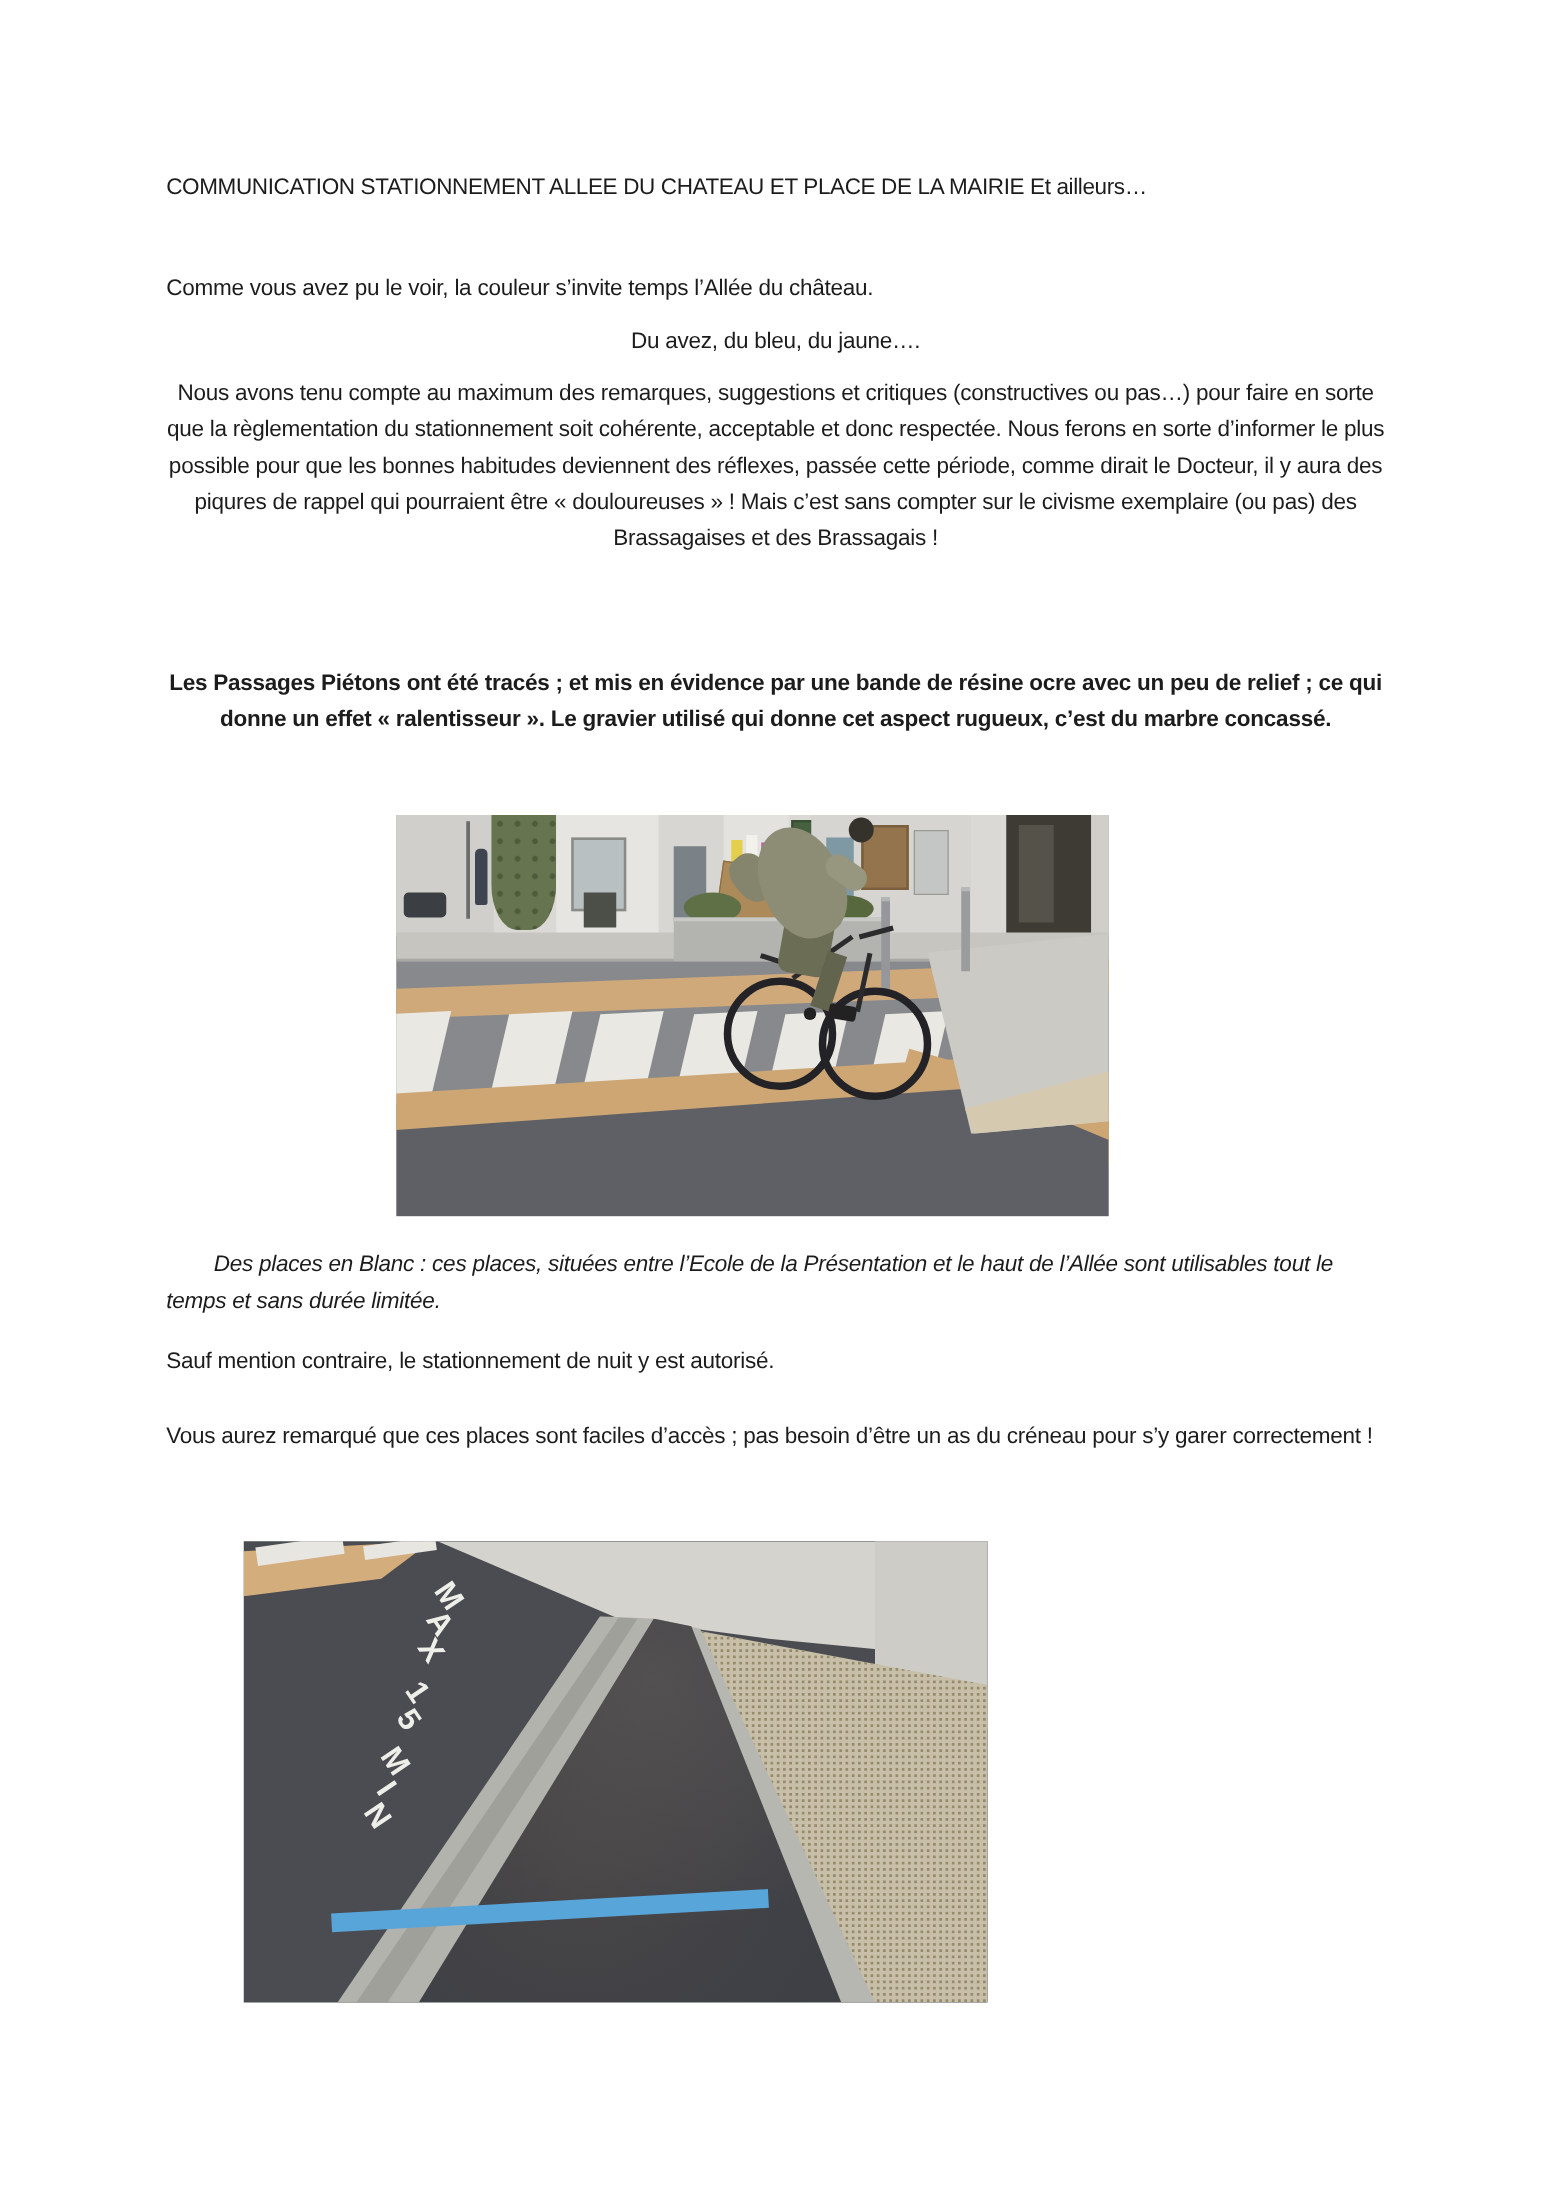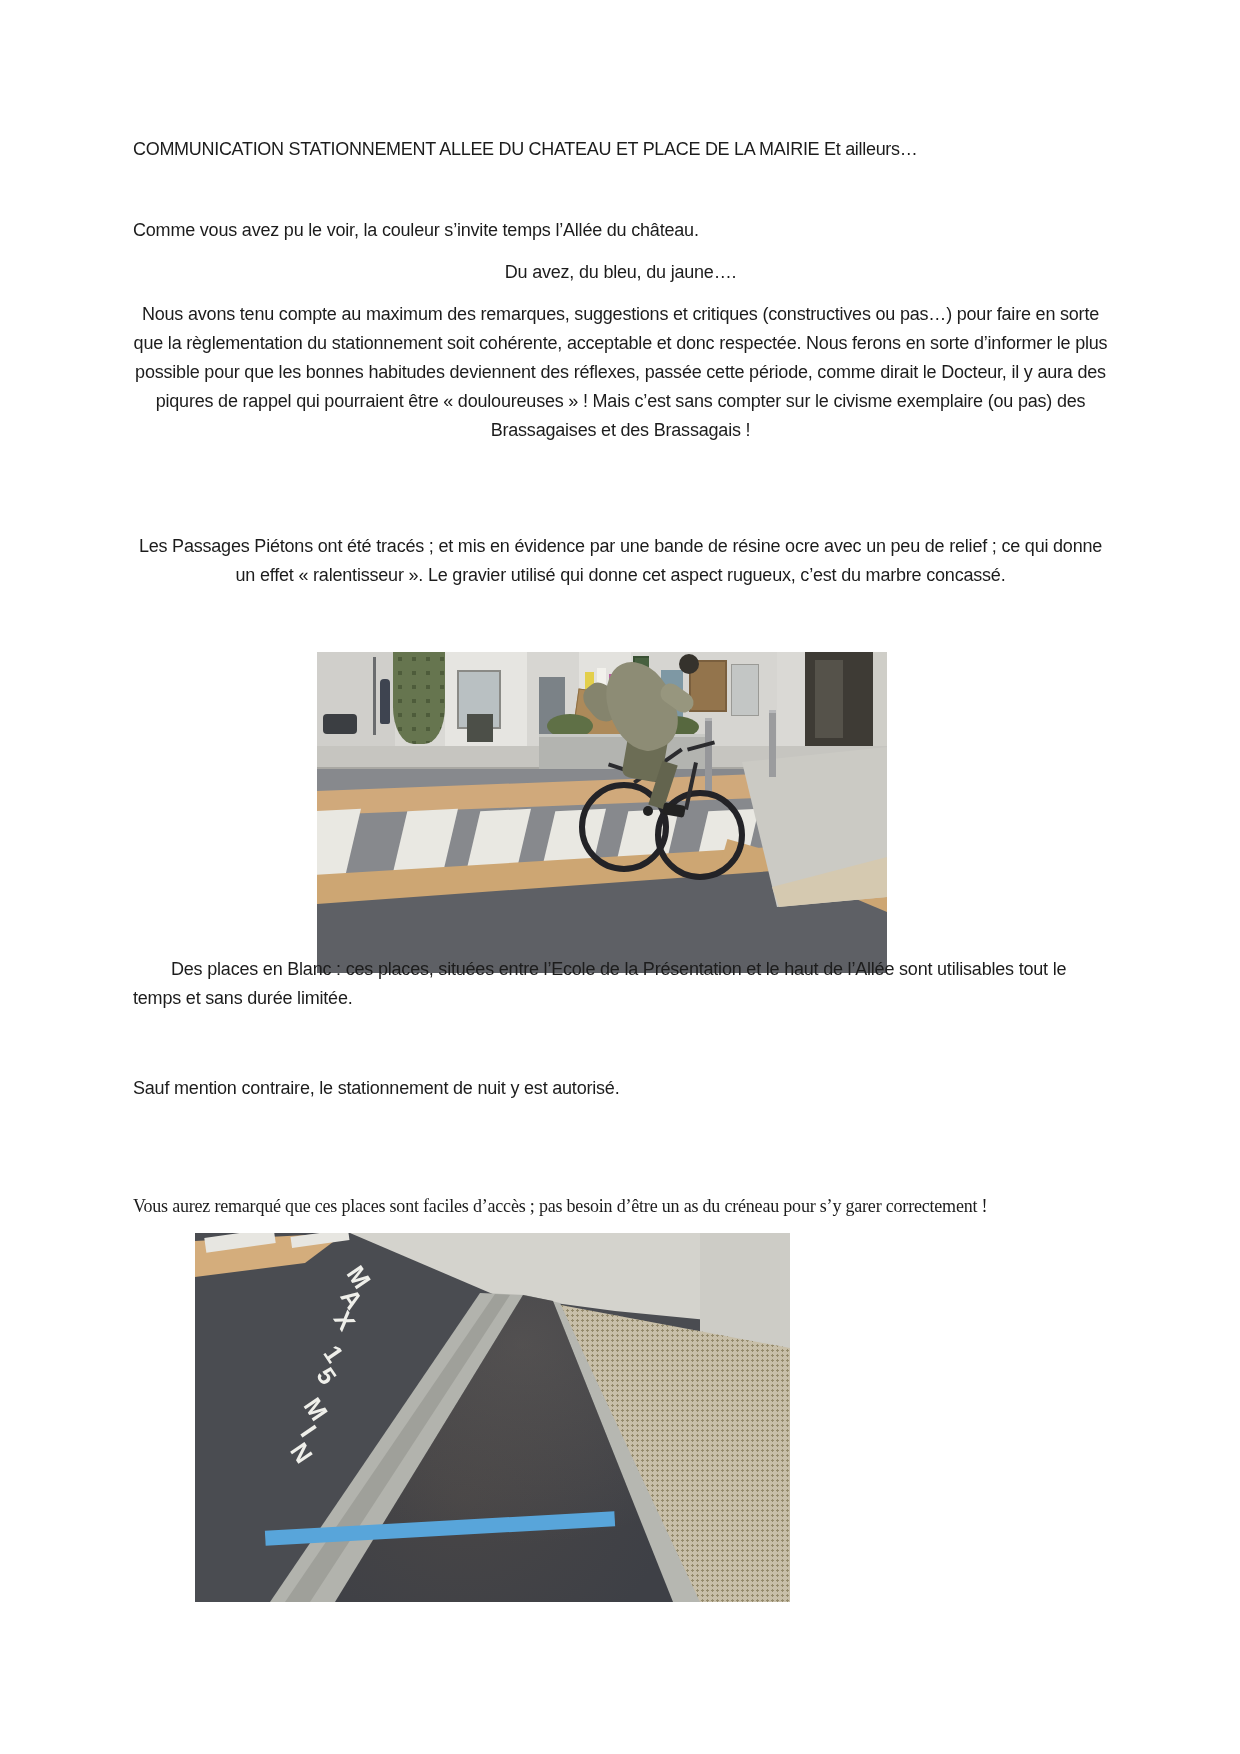--- a/index.html
+++ b/index.html
@@ -20,21 +20,21 @@
 </style>
 </head>
 <body>
 
 <div class="page">
 
   <div class="blk title" style="top:135px;">COMMUNICATION STATIONNEMENT ALLEE DU CHATEAU ET PLACE DE LA MAIRIE Et ailleurs…</div>
   <div class="blk" style="top:216px;">Comme vous avez pu le voir, la couleur s’invite temps l’Allée du château.</div>
   <div class="blk center" style="top:258px;">Du avez, du bleu, du jaune….</div>
   <div class="blk center" style="top:300px;">Nous avons tenu compte au maximum des remarques, suggestions et critiques (constructives ou pas…) pour faire en sorte que la règlementation du stationnement soit cohérente, acceptable et donc respectée. Nous ferons en sorte d’informer le plus possible pour que les bonnes habitudes deviennent des réflexes, passée cette période, comme dirait le Docteur, il y aura des piqures de rappel qui pourraient être « douloureuses » ! Mais c’est sans compter sur le civisme exemplaire (ou pas) des Brassagaises et des Brassagais !</div>
-  <div class="blk center" style="top:532px;">Les Passages Piétons ont été tracés ; et mis en évidence par une bande de résine ocre avec un peu de relief ; ce qui donne un effet « ralentisseur ». Le gravier utilisé qui donne cet aspect rugueux, c’est du marbre concassé.</div>
+  <div class="blk center" style="top:532px;font-weight:bold;">Les Passages Piétons ont été tracés ; et mis en évidence par une bande de résine ocre avec un peu de relief ; ce qui donne un effet « ralentisseur ». Le gravier utilisé qui donne cet aspect rugueux, c’est du marbre concassé.</div>
 
   <figure class="photo" style="left:317px;top:652px;width:570px;height:321px;margin:0;">
 
     <div class="abs" style="left:0;top:0;width:570px;height:97px;background:#dad9d5;"></div>
     <div class="abs" style="left:0;top:0;width:78px;height:95px;background:#d0cfcb;"></div>
     <div class="abs" style="left:6px;top:62px;width:34px;height:20px;background:#3b3e42;border-radius:4px;"></div>
     <div class="abs" style="left:56px;top:5px;width:3px;height:78px;background:#6a6c6e;"></div>
     <div class="abs" style="left:63px;top:27px;width:10px;height:45px;background:#3e4450;border-radius:4px 4px 2px 2px;"></div>
     <div class="abs ivy" style="left:76px;top:0;width:52px;height:92px;border-radius:0 0 40% 40%;"></div>
     <div class="abs" style="left:128px;top:0;width:82px;height:95px;background:#e6e5e1;"></div>
@@ -92,23 +92,23 @@
       <div class="abs" style="left:76px;top:152px;width:10px;height:10px;background:#222;border-radius:50%;"></div>
       <div class="abs" style="left:58px;top:78px;width:40px;height:48px;background:#6c6d55;transform:rotate(10deg);border-radius:8px;"></div>
       <div class="abs" style="left:88px;top:108px;width:16px;height:46px;background:#63644e;transform:rotate(18deg);"></div>
       <div class="abs" style="left:96px;top:150px;width:22px;height:12px;background:#222;transform:rotate(10deg);border-radius:3px;"></div>
       <div class="abs" style="left:42px;top:6px;width:64px;height:92px;background:#8d8c75;transform:rotate(-24deg);border-radius:50% 50% 42% 46%;"></div>
       <div class="abs" style="left:92px;top:34px;width:36px;height:20px;background:#97967e;transform:rotate(35deg);border-radius:10px;"></div>
       <div class="abs" style="left:112px;top:0;width:20px;height:20px;background:#35322c;border-radius:50%;"></div>
     </div>
   </figure>
 
-  <div class="blk indent" style="top:955px;">Des places en Blanc : ces places, situées entre l’Ecole de la Présentation et le haut de l’Allée sont utilisables  tout le temps et sans durée limitée.</div>
+  <div class="blk indent" style="top:997px;font-style:italic;">Des places en Blanc : ces places, situées entre l’Ecole de la Présentation et le haut de l’Allée sont utilisables  tout le temps et sans durée limitée.</div>
   <div class="blk" style="top:1074px;">Sauf mention contraire, le stationnement de nuit y est autorisé.</div>
-  <div class="blk" style="top:1192px;font-family:Liberation Serif, serif;">Vous aurez remarqué que ces places sont faciles d’accès ; pas besoin d’être un as du créneau pour s’y garer correctement !</div>
+  <div class="blk" style="top:1134px;">Vous aurez remarqué que ces places sont faciles d’accès ; pas besoin d’être un as du créneau pour s’y garer correctement !</div>
 
   <figure class="photo" style="left:195px;top:1233px;width:595px;height:369px;margin:0;background:#4a4c51;">
 
     <div class="abs" style="left:0;top:0;width:595px;height:369px;clip-path:polygon(0 8px,150px 0,110px 30px,0 44px);background:#d4ad7c;"></div>
     <div class="abs" style="left:10px;top:0;width:70px;height:15px;background:#e7e6e1;transform:rotate(-8deg);"></div>
     <div class="abs" style="left:96px;top:0;width:58px;height:11px;background:#e7e6e1;transform:rotate(-8deg);"></div>
 
     <div class="abs" style="left:0;top:0;width:595px;height:369px;clip-path:polygon(155px 0,595px 0,595px 95px,420px 78px,300px 62px);background:#d4d3cd;"></div>
     <div class="abs" style="left:505px;top:0;width:90px;height:150px;background:#cdccc6;"></div>
 

